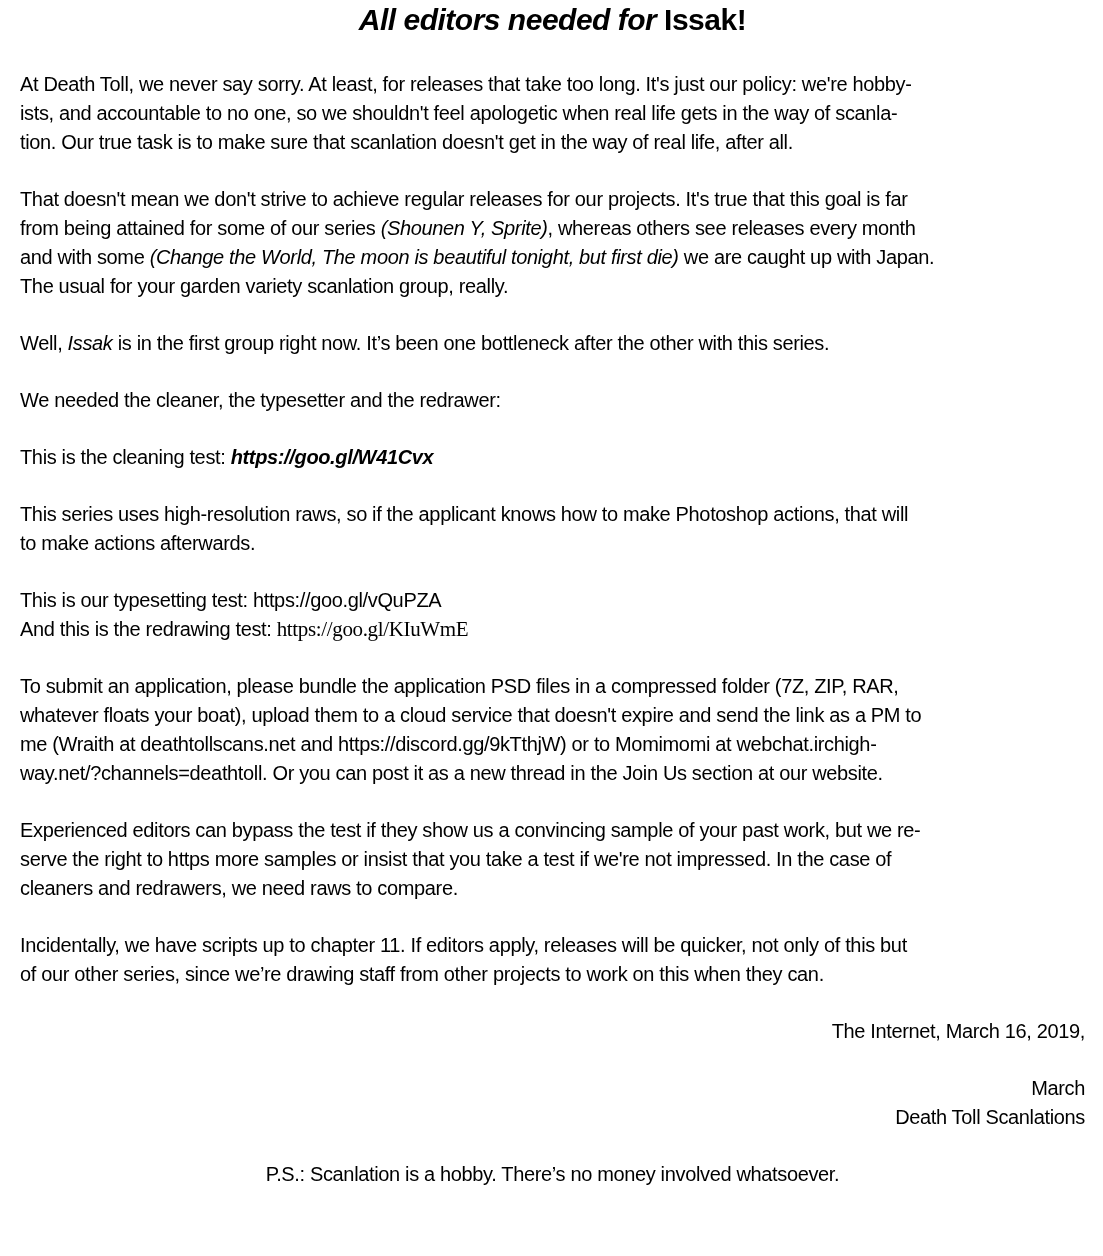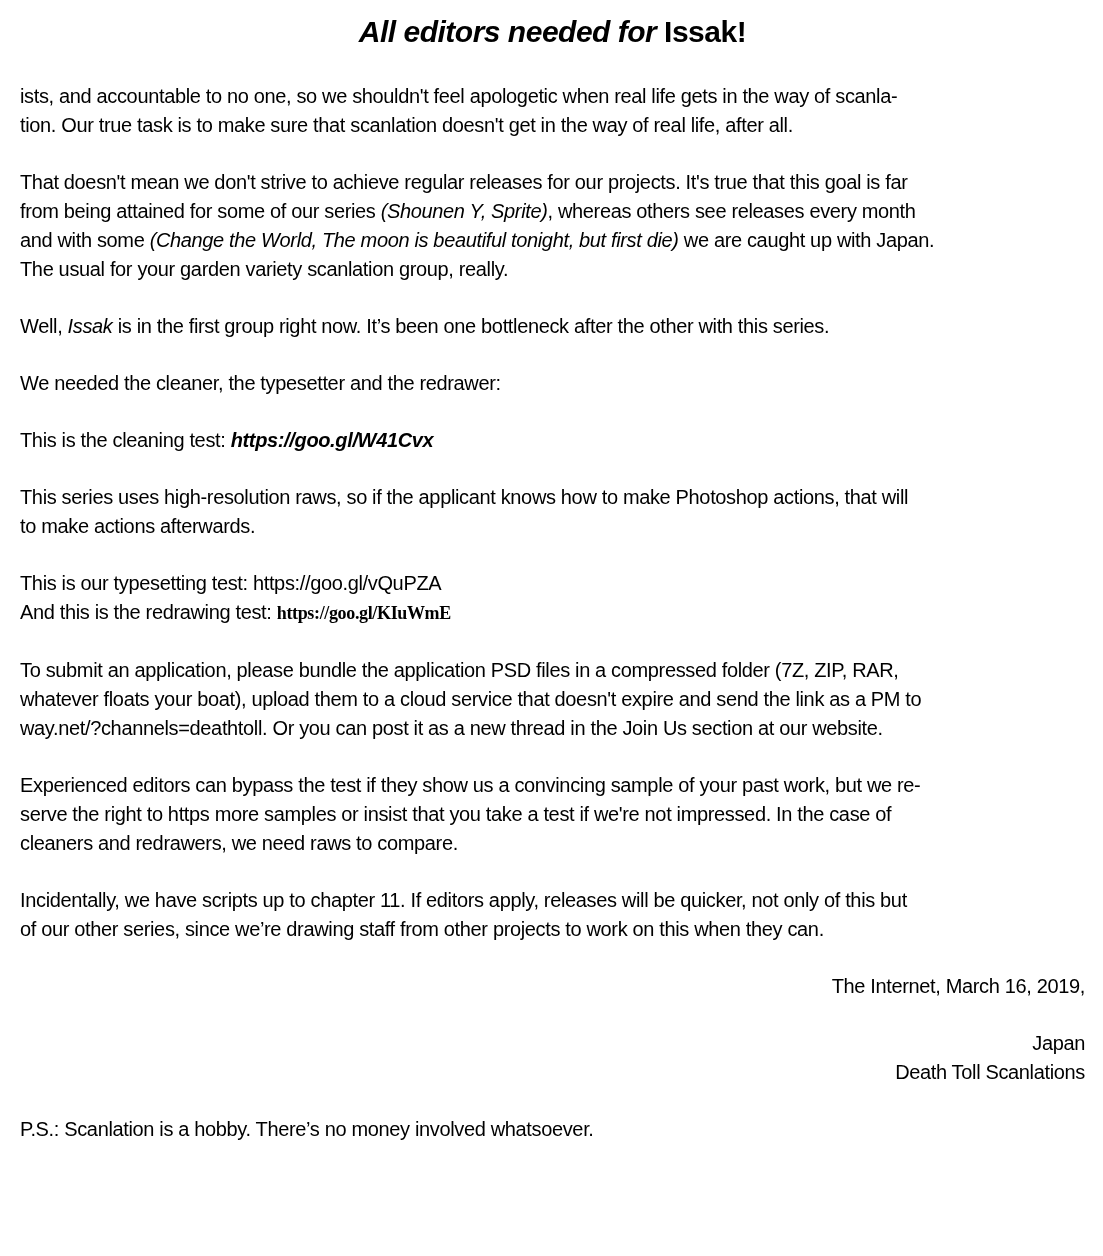--- a/index.html
+++ b/index.html
@@ -2,56 +2,57 @@
 <html><head>
 <meta charset="utf-8">
 <style>
   html, body { margin: 0; padding: 0; background: #ffffff; }
   .page {
     position: relative;
     width: 1103px;
     height: 1256px;
     margin: 0 auto;
     box-sizing: border-box;
-    padding: 12px 18px 0 20px;
+    padding: 0 18px 0 20px;
     background: #ffffff;
     color: #000000;
     font-family: "Liberation Sans", sans-serif;
     overflow: hidden;
   }
   .doc-title {
     text-align: center;
     font-size: 30px;
     line-height: 40px;
     letter-spacing: -0.5px;
     margin: 0 0 30px 0;
     white-space: pre;
   }
   .paragraph {
     margin: 0 0 28px 0;
     font-size: 20px;
     line-height: 29px;
     letter-spacing: -0.35px;
   }
-  .paragraph:last-child { margin-bottom: 8px; }
+  .paragraph:last-child { margin-bottom: 8px; text-align: center; }
   .line { white-space: pre; }
   .align-right { text-align: right; }
   .r-normal { }
   .r-italic { font-style: italic; }
   .r-bold { font-weight: 700; }
   .r-bold-italic { font-weight: 700; font-style: italic; }
-  .r-serif-bold { font-family: "Liberation Serif", serif; font-weight: 700; font-size: 18px; }
+  .r-serif-bold { font-family: "Liberation Serif", serif; font-weight: 400; font-size: 21px; }
 </style>
 </head>
 <body>
 
 <div class="page">
   <h1 class="doc-title"><span class="r-bold-italic">All editors needed for </span><span class="r-bold">Issak!</span></h1>
   <div id="doc-body">
       <div class="paragraph">
+        <div class="line"><span class="r-normal">At Death Toll, we never say sorry. At least, for releases that take too long. It's just our policy: we're hobby-</span></div>
         <div class="line"><span class="r-normal">ists, and accountable to no one, so we shouldn't feel apologetic when real life gets in the way of scanla-</span></div>
         <div class="line"><span class="r-normal">tion. Our true task is to make sure that scanlation doesn't get in the way of real life, after all.</span></div>
       </div>
       <div class="paragraph">
         <div class="line"><span class="r-normal">That doesn't mean we don't strive to achieve regular releases for our projects. It's true that this goal is far</span></div>
         <div class="line"><span class="r-normal">from being attained for some of our series </span><span class="r-italic">(Shounen Y, Sprite)</span><span class="r-normal">, whereas others see releases every month</span></div>
         <div class="line"><span class="r-normal">and with some </span><span class="r-italic">(Change the World, The moon is beautiful tonight, but first die)</span><span class="r-normal"> we are caught up with Japan.</span></div>
         <div class="line"><span class="r-normal">The usual for your garden variety scanlation group, really.</span></div>
       </div>
       <div class="paragraph">
@@ -67,35 +68,36 @@
         <div class="line"><span class="r-normal">This series uses high-resolution raws, so if the applicant knows how to make Photoshop actions, that will</span></div>
         <div class="line"><span class="r-normal">to make actions afterwards.</span></div>
       </div>
       <div class="paragraph">
         <div class="line"><span class="r-normal">This is our typesetting test: https://goo.gl/vQuPZA</span></div>
         <div class="line"><span class="r-normal">And this is the redrawing test: </span><span class="r-serif-bold">https://goo.gl/KIuWmE</span></div>
       </div>
       <div class="paragraph">
         <div class="line"><span class="r-normal">To submit an application, please bundle the application PSD files in a compressed folder (7Z, ZIP, RAR,</span></div>
         <div class="line"><span class="r-normal">whatever floats your boat), upload them to a cloud service that doesn't expire and send the link as a PM to</span></div>
+        <div class="line"><span class="r-normal">me (Wraith at deathtollscans.net and https://discord.gg/9kTthjW) or to Momimomi at webchat.irchigh-</span></div>
         <div class="line"><span class="r-normal">way.net/?channels=deathtoll. Or you can post it as a new thread in the Join Us section at our website.</span></div>
       </div>
       <div class="paragraph">
         <div class="line"><span class="r-normal">Experienced editors can bypass the test if they show us a convincing sample of your past work, but we re-</span></div>
         <div class="line"><span class="r-normal">serve the right to https more samples or insist that you take a test if we're not impressed. In the case of</span></div>
         <div class="line"><span class="r-normal">cleaners and redrawers, we need raws to compare.</span></div>
       </div>
       <div class="paragraph">
         <div class="line"><span class="r-normal">Incidentally, we have scripts up to chapter 11. If editors apply, releases will be quicker, not only of this but</span></div>
         <div class="line"><span class="r-normal">of our other series, since we’re drawing staff from other projects to work on this when they can.</span></div>
       </div>
       <div class="paragraph align-right">
         <div class="line"><span class="r-normal">The Internet, March 16, 2019,</span></div>
       </div>
       <div class="paragraph align-right">
-        <div class="line"><span class="r-normal">Japan</span></div>
+        <div class="line"><span class="r-normal">March</span></div>
         <div class="line"><span class="r-normal">Death Toll Scanlations</span></div>
       </div>
       <div class="paragraph">
         <div class="line"><span class="r-normal">P.S.: Scanlation is a hobby. There’s no money involved whatsoever.</span></div>
       </div>
     </div>
 </div>
 
 </body></html>

